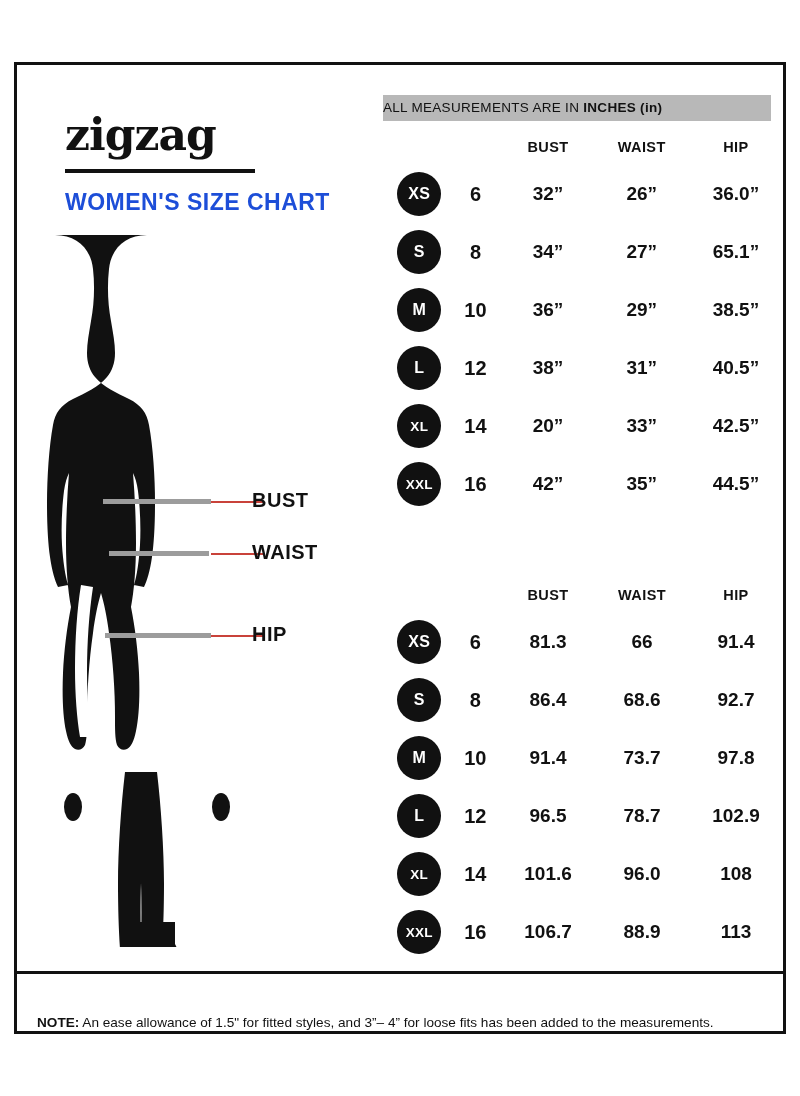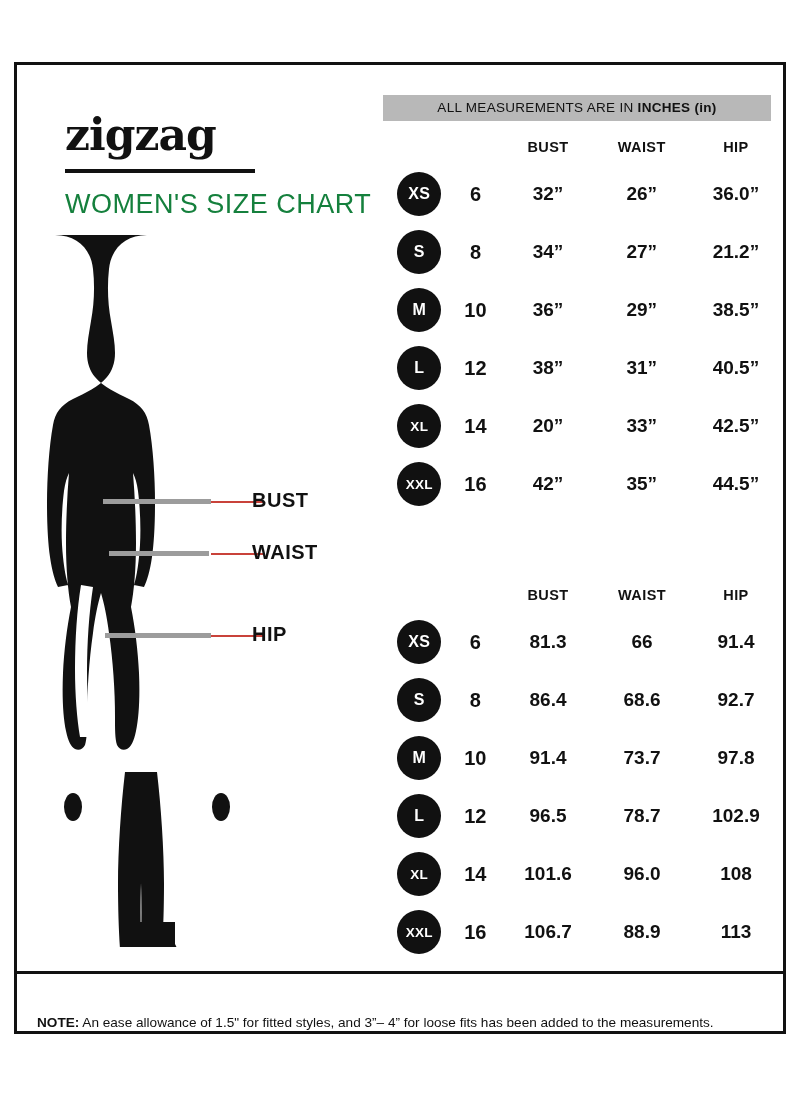--- a/index.html
+++ b/index.html
@@ -43,24 +43,24 @@
     left: 48px;
     top: 104px;
     width: 190px;
     height: 4px;
     background: #111111;
   }
   .subtitle {
     position: absolute;
     left: 48px;
     top: 124px;
-    font-size: 27px;
-    font-weight: normal;
+    font-size: 23px;
+    font-weight: bold;
     letter-spacing: 0.5px;
-    color: #15803d;
+    color: #1d4ed8;
   }
 
   
   .figure {
     position: absolute;
     left: 20px;
     top: 162px;
     width: 220px;
     height: 720px;
   }
@@ -85,21 +85,21 @@
   }
 
   
   .tbl-banner {
     position: absolute;
     background: #b8b8b8;
     height: 26px;
     line-height: 26px;
     font-size: 13.5px;
     letter-spacing: 0.3px;
-    text-align: center;
+    text-align: left;
     color: #111111;
     white-space: nowrap;
   }
   .tbl-banner b { font-weight: bold; }
 
   .tbl { position: absolute; }
   .tbl table { border-collapse: collapse; }
   .tbl th {
     font-size: 14.5px;
     font-weight: bold;
@@ -283,21 +283,21 @@
             <td class="num-cell">6</td>
             <td class="val-cell">32”</td>
             <td class="val-cell">26”</td>
             <td class="val-cell">36.0”</td>
           </tr>
           <tr>
             <td class="size-cell"><span class="badge">S</span></td>
             <td class="num-cell">8</td>
             <td class="val-cell">34”</td>
             <td class="val-cell">27”</td>
-            <td class="val-cell">21.2”</td>
+            <td class="val-cell">65.1”</td>
           </tr>
           <tr>
             <td class="size-cell"><span class="badge">M</span></td>
             <td class="num-cell">10</td>
             <td class="val-cell">36”</td>
             <td class="val-cell">29”</td>
             <td class="val-cell">38.5”</td>
           </tr>
           <tr>
             <td class="size-cell"><span class="badge">L</span></td>

